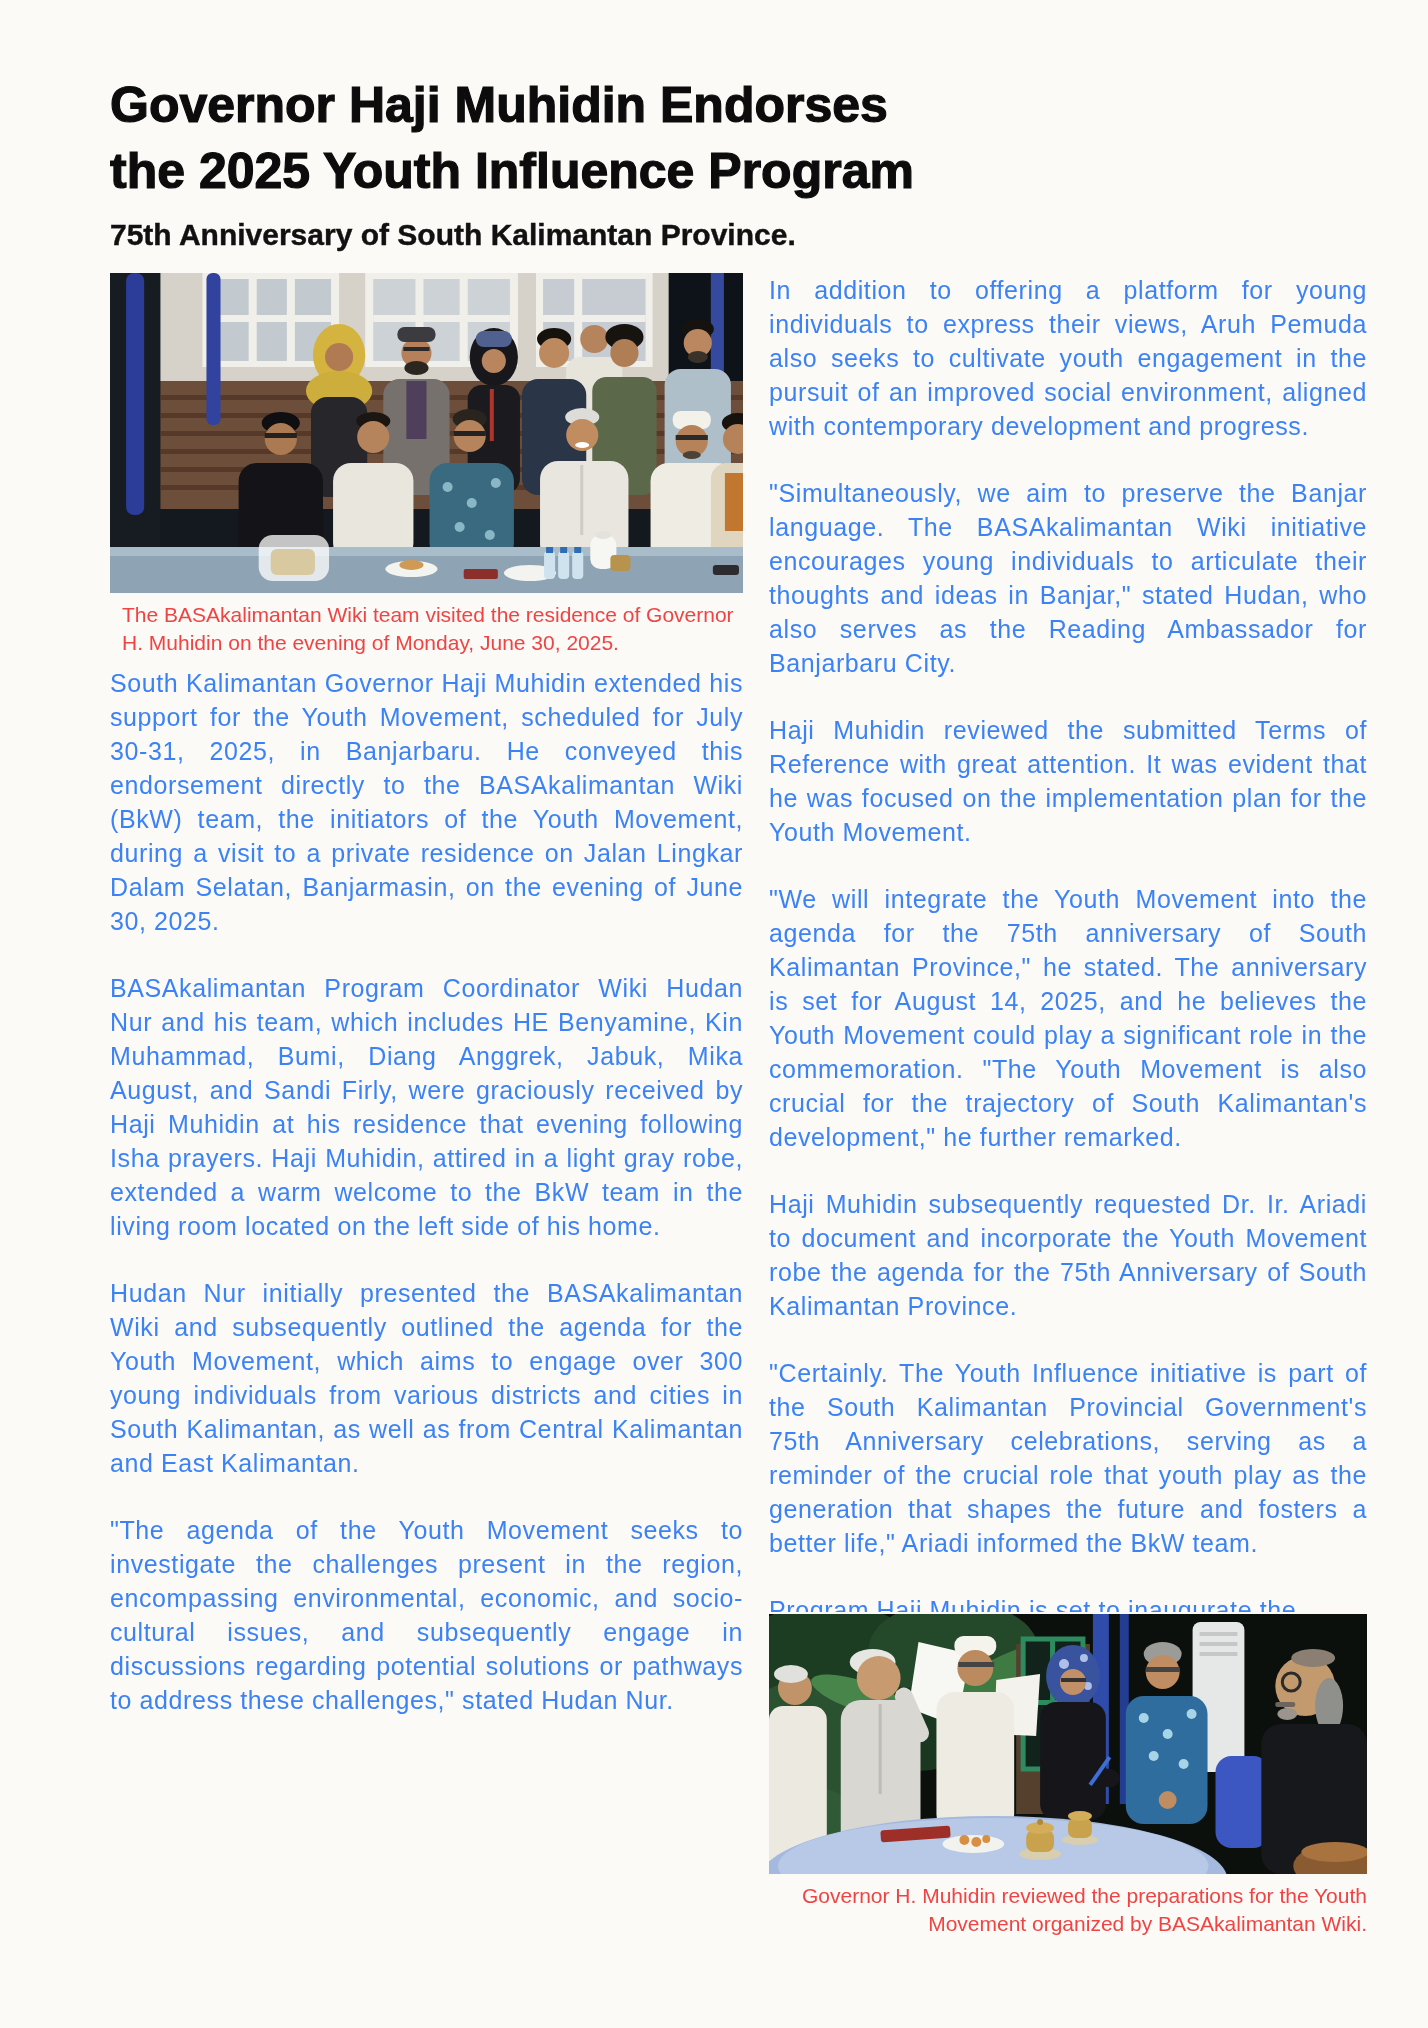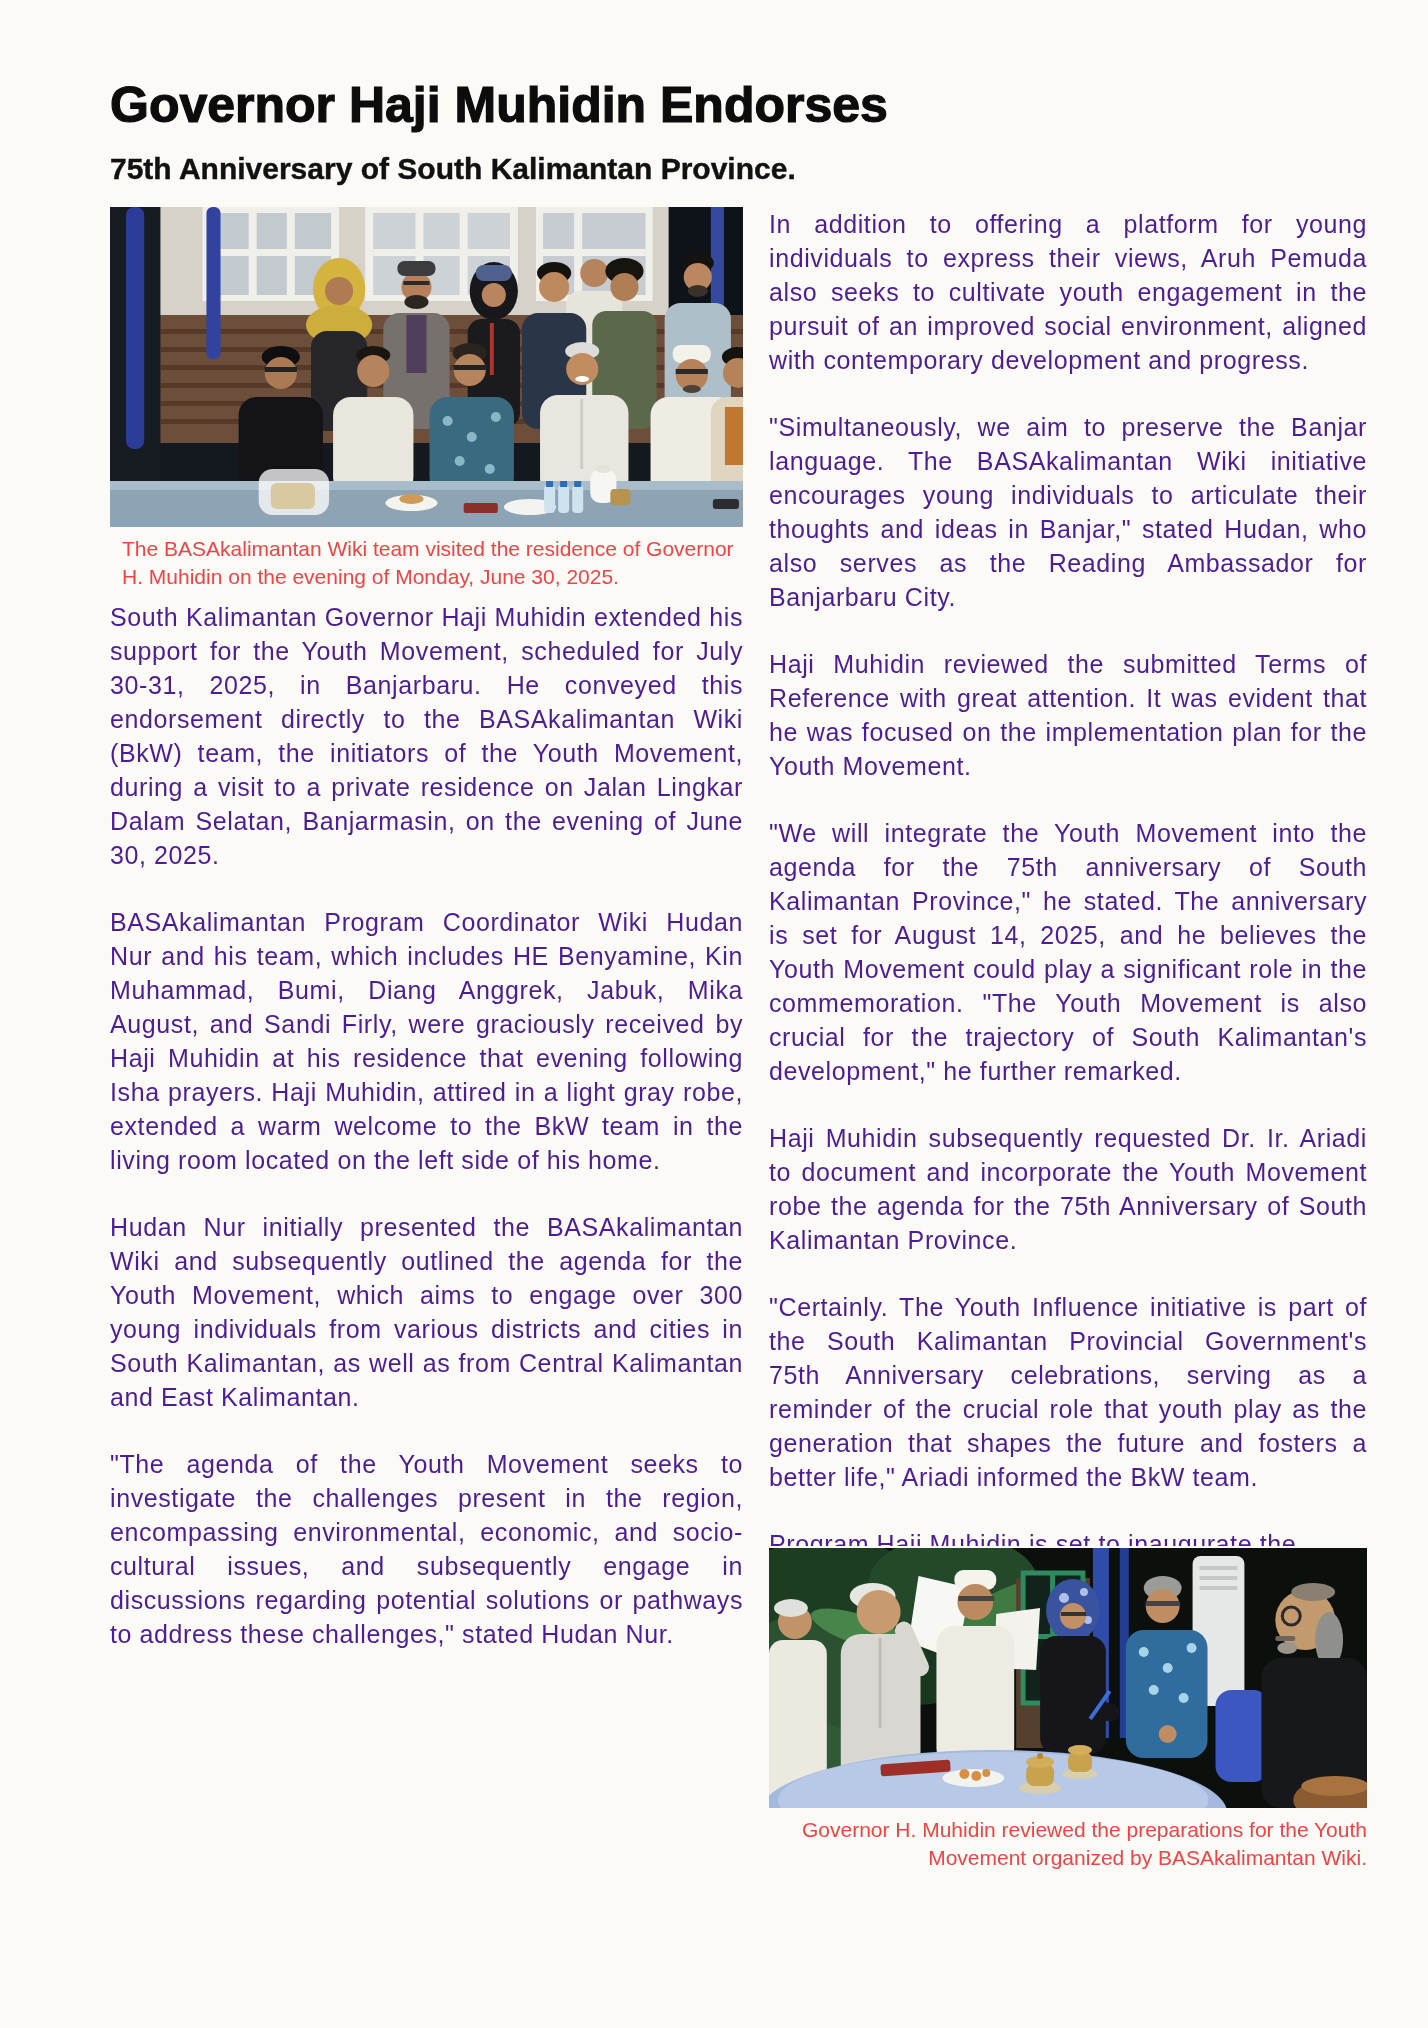--- a/index.html
+++ b/index.html
@@ -43,21 +43,21 @@
     align-items: flex-start;
   }
   .col-left  { width: 633px; flex: 0 0 633px; }
   .col-right { width: 598px; flex: 0 0 598px; }
   .body-text p {
     font-size: 25px;
     line-height: 34px;
     letter-spacing: 0.6px;
     text-align: justify;
     margin: 0 0 33px 0;
-    color: #4c1d95;
+    color: #3b82f6;
   }
   .body-text p:last-child { margin-bottom: 0; }
   .photo {
     display: block;
     width: 100%;
     background: #111;
   }
   .caption {
     font-size: 21px;
     line-height: 27.5px;
@@ -76,20 +76,21 @@
     text-align: right;
   }
 </style>
 </head>
 <body>
 
 <div class="page">
 
   <h1 class="headline">
     <span>Governor Haji Muhidin Endorses</span>
+    <span>the 2025 Youth Influence Program</span>
   </h1>
 
   <div class="subtitle">
     <span>75th Anniversary of South Kalimantan Province.</span>
   </div>
 
   <div class="columns">
 
     <div class="col-left">
 

